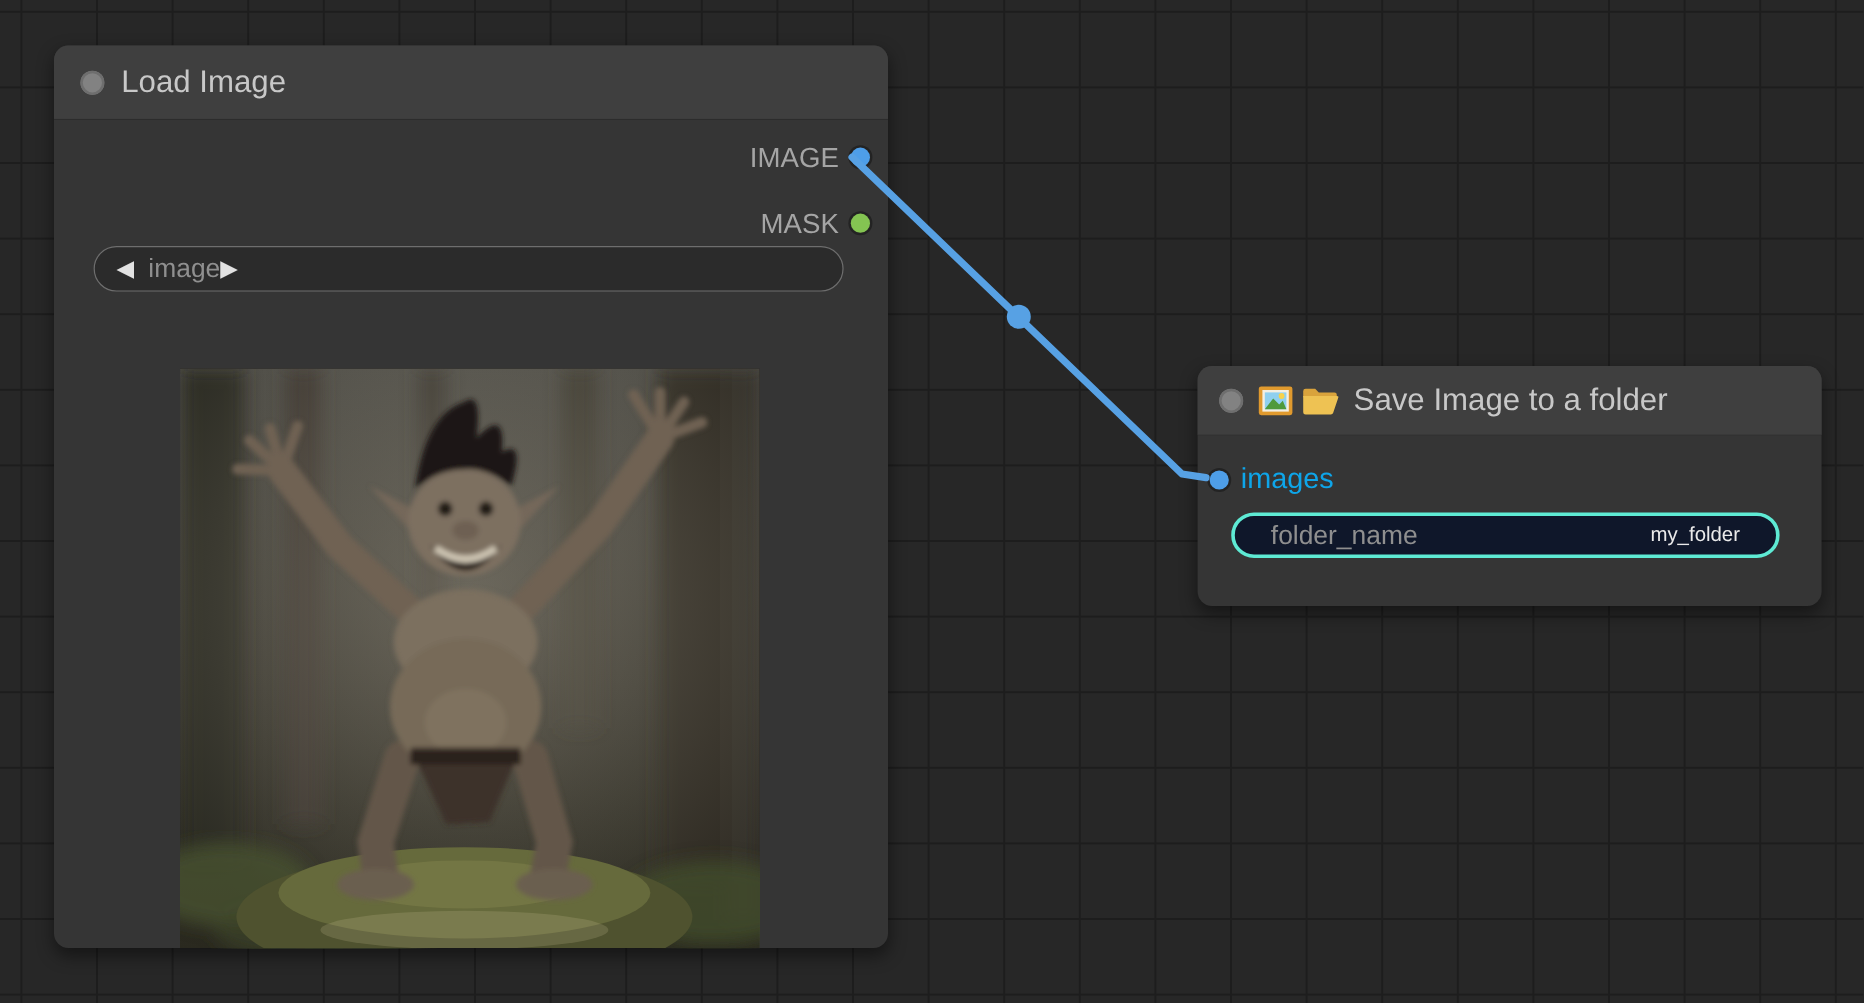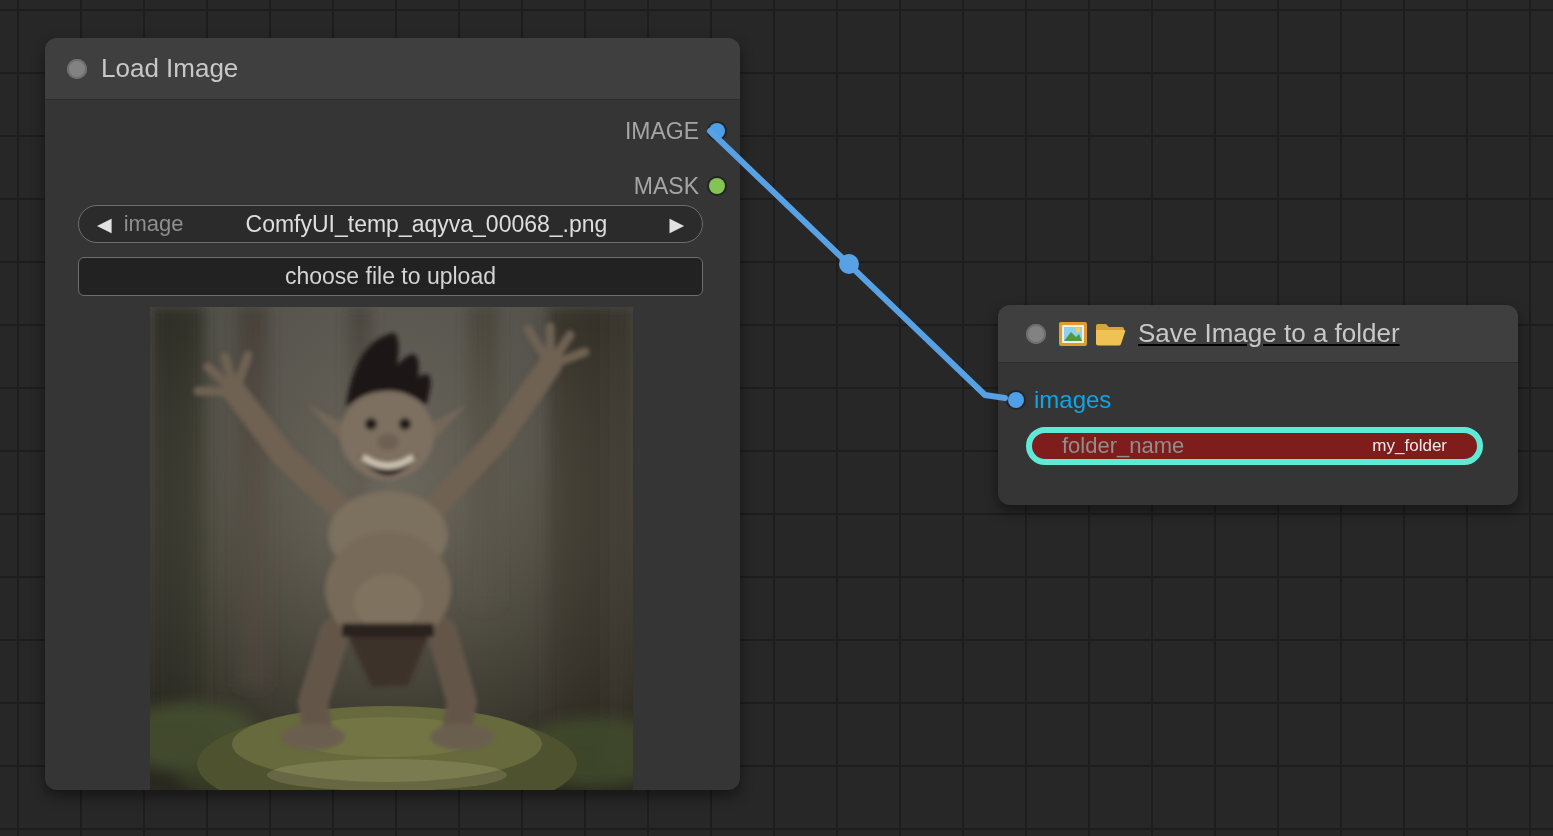--- a/index.html
+++ b/index.html
@@ -59,29 +59,29 @@
   }
 
   .preview{
     position:absolute;left:105px;top:269px;width:483px;height:483px;
     overflow:hidden;background:#2e2c27;
   }
   .preview svg{display:block;}
 
   
   .node-save{left:988px;top:305px;width:520px;height:200px;}
-  .node-save .node-title{height:58px;padding-left:28px;gap:12px;border-radius:12px 12px 0 0;text-decoration:underline;}
+  .node-save .node-title{height:58px;padding-left:18px;gap:12px;border-radius:12px 12px 0 0;}
   .title-icons{display:flex;align-items:center;gap:6px;}
 
   .slot-row.in{left:10px;}
   .in-label{color:#0ea5e9;font-size:24px;}
 
   .pill-widget{
     position:absolute;left:28px;top:122px;width:457px;height:38px;
-    background:#7f1d1d;border:6px solid #5eead4;border-radius:19px;
+    background:#0f172a;border:3px solid #5eead4;border-radius:19px;
     display:flex;align-items:center;justify-content:space-between;
     padding:0 30px;
   }
   .pill-label{color:#8f8f8f;font-size:22px;}
   .pill-value{color:#eaeaea;font-size:17px;}
 
   .links{position:absolute;left:0;top:0;pointer-events:none;}
 </style>
 </head>
 <body>
@@ -99,25 +99,23 @@
       <span class="slot-dot blue"></span>
     </div>
     <div class="slot-row out" style="top:133px;">
       <span class="slot-label">MASK</span>
       <span class="slot-dot green"></span>
     </div>
 
     <div class="combo">
       <span class="arrow">◀</span>
       <span class="combo-label">image</span>
-      <span class="combo-value">ComfyUI_temp_aqyva_00068_.png</span>
       <span class="arrow">▶</span>
     </div>
 
-    <div class="upload-btn">choose file to upload</div>
 
     <div class="preview">
       <svg width="483" height="483" viewBox="0 0 483 483">
         <defs>
           <linearGradient id="bgGrad" x1="0" y1="0" x2="0" y2="1">
             <stop offset="0" stop-color="#4b4a44"></stop>
             <stop offset="0.55" stop-color="#3a3830"></stop>
             <stop offset="1" stop-color="#2a291f"></stop>
           </linearGradient>
           <radialGradient id="mist" cx="0.5" cy="0.4" r="0.65">

